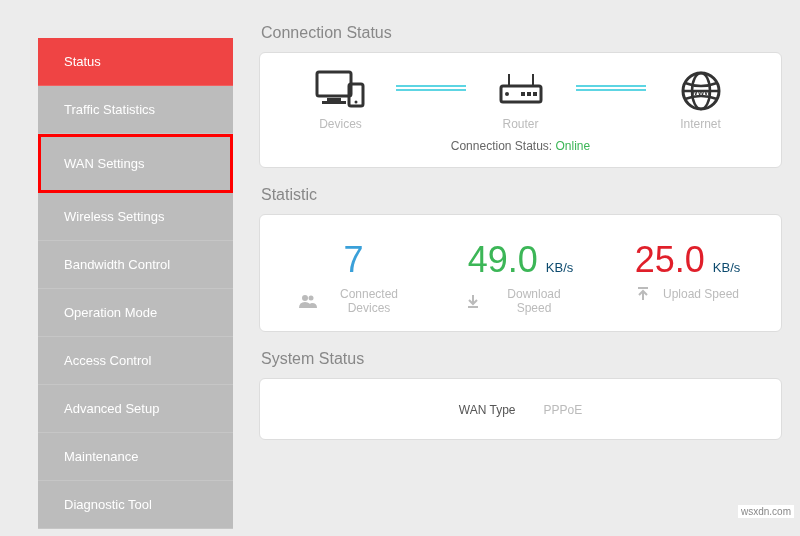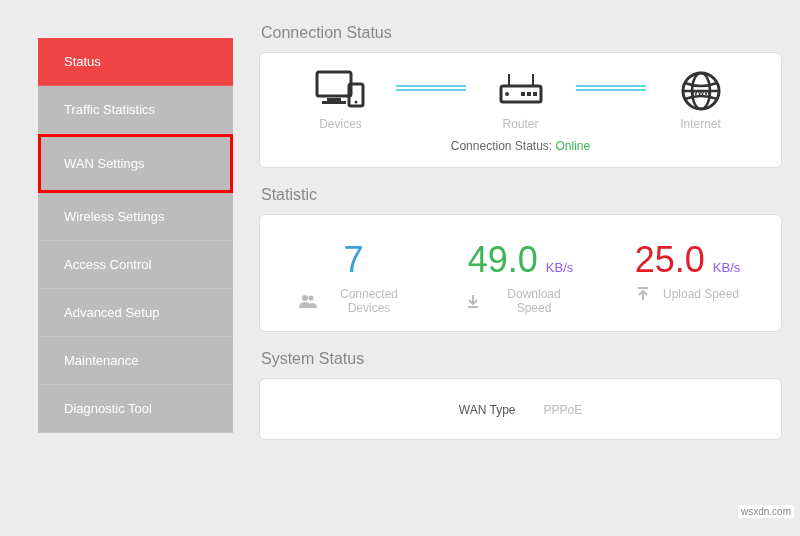--- a/index.html
+++ b/index.html
@@ -112,21 +112,21 @@
       gap: 8px;
       height: 42px;
     }
     .stat-num {
       font-size: 36px;
       font-weight: 300;
     }
     .stat-num.blue { color: #3aa0d9; }
     .stat-num.green { color: #3cb657; }
     .stat-num.red { color: #e01f2a; }
-    .stat-unit { color: #8b5cf6; font-size: 13px; text-align: right; }
+    .stat-unit { color: #0c4a6e; font-size: 13px; text-align: right; }
     .stat-label-row {
       display: flex;
       align-items: center;
       gap: 13px;
       margin-top: 6px;
       color: #bbb;
       font-size: 12px;
       max-width: 110px;
       text-align: center;
     }
@@ -159,20 +159,26 @@
         <span>Status</span>
       </div>
     <div class="sidebar-item">
         <span>Traffic Statistics</span>
       </div>
     <div class="sidebar-item highlighted">
         <span>WAN Settings</span>
       </div>
     <div class="sidebar-item">
         <span>Wireless Settings</span>
+      </div>
+    <div class="sidebar-item">
+        <span>Bandwidth Control</span>
+      </div>
+    <div class="sidebar-item">
+        <span>Operation Mode</span>
       </div>
     <div class="sidebar-item">
         <span>Access Control</span>
       </div>
     <div class="sidebar-item">
         <span>Advanced Setup</span>
       </div>
     <div class="sidebar-item">
         <span>Maintenance</span>
       </div>

